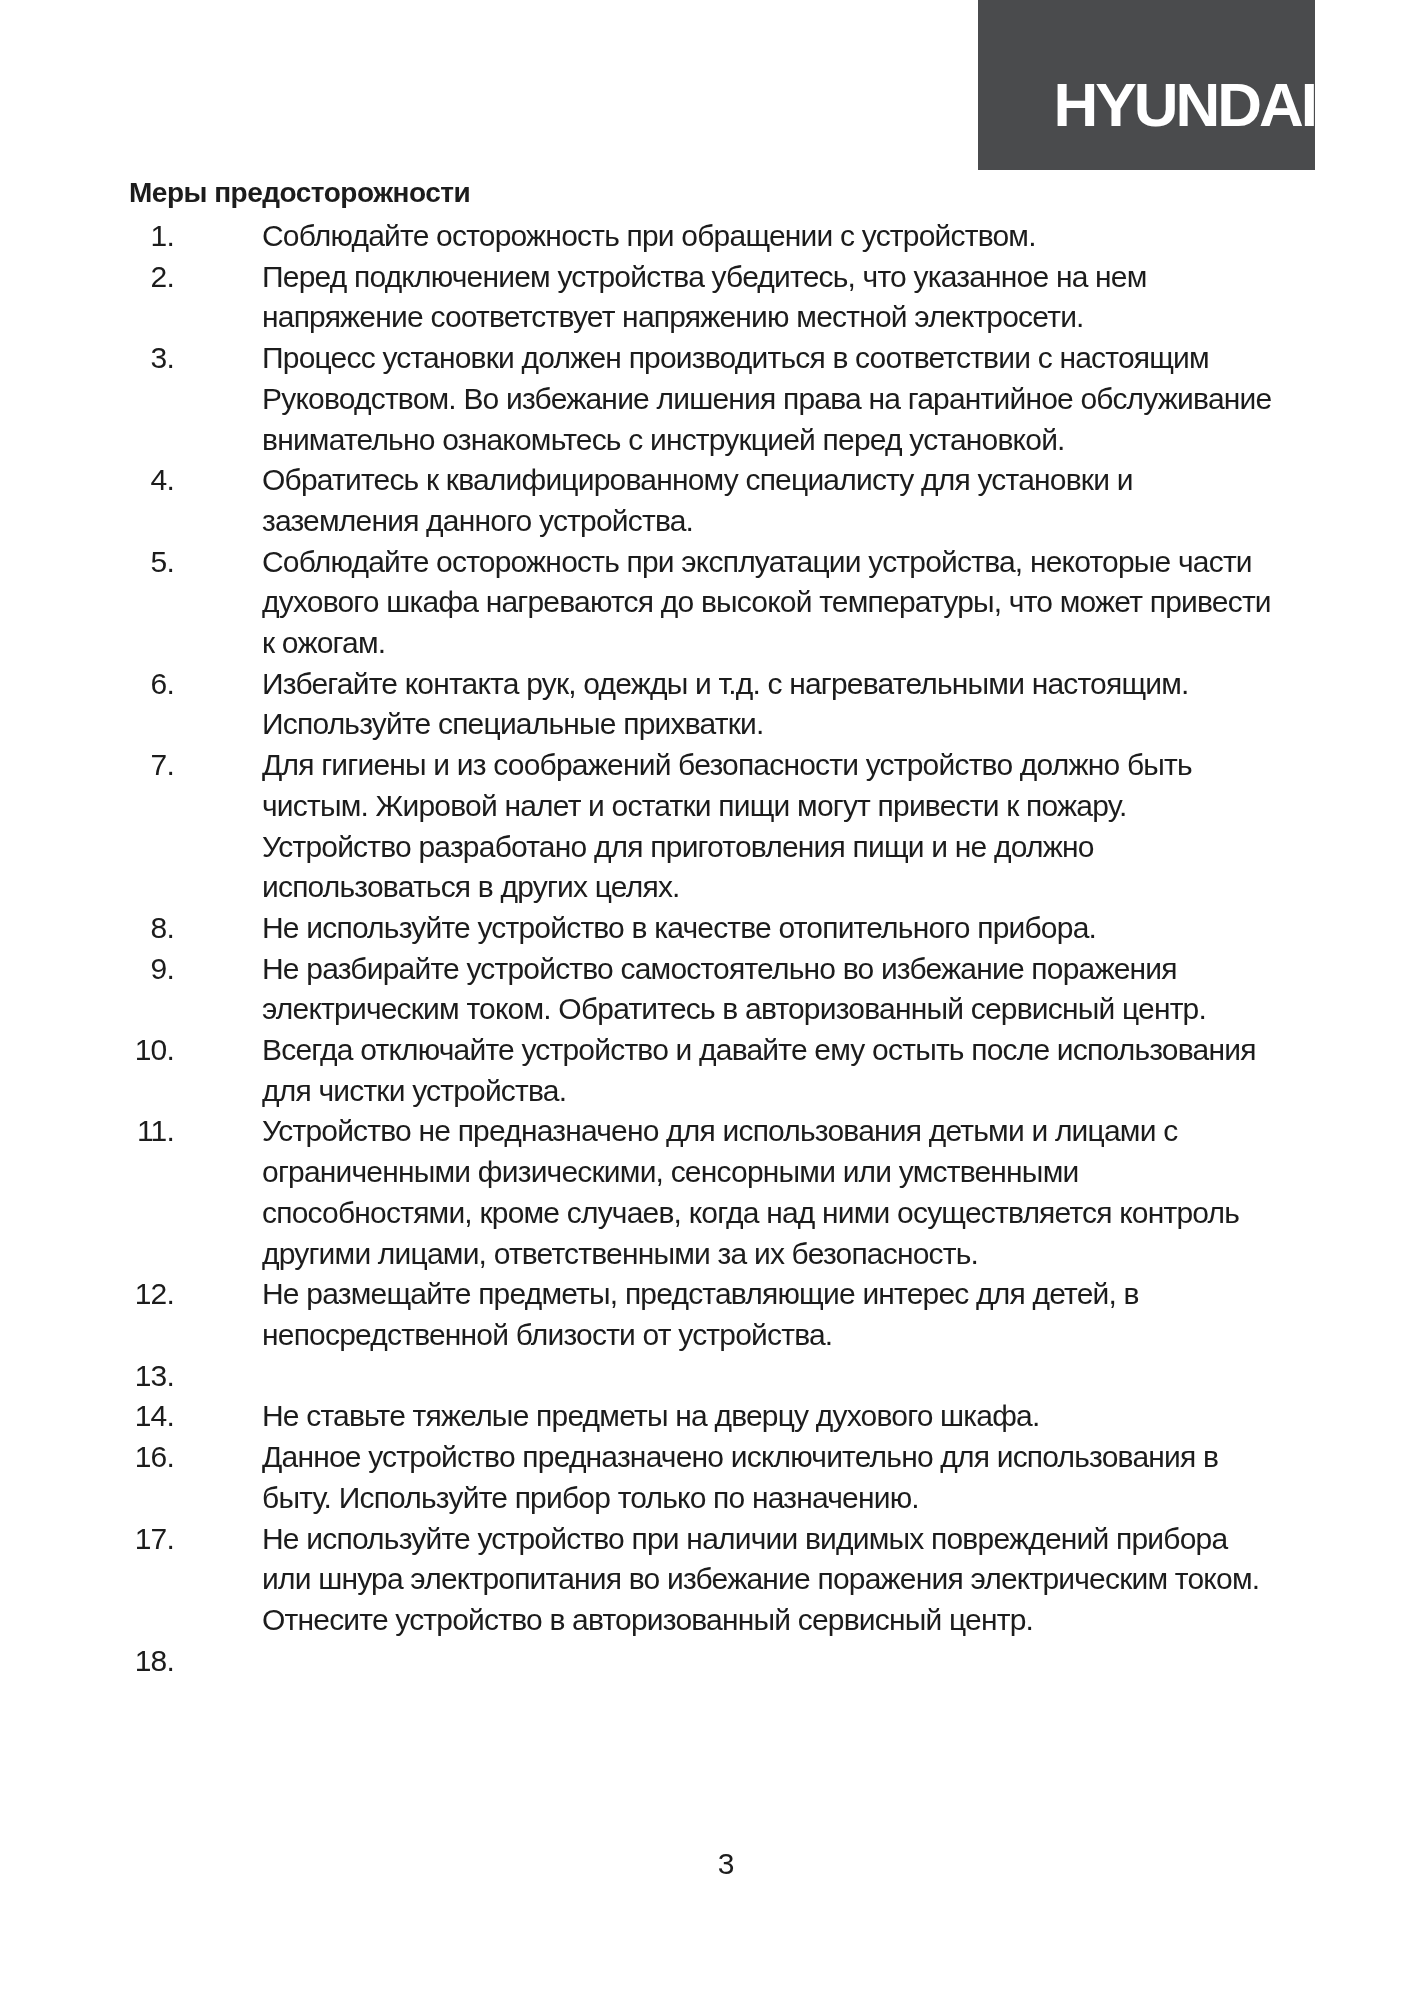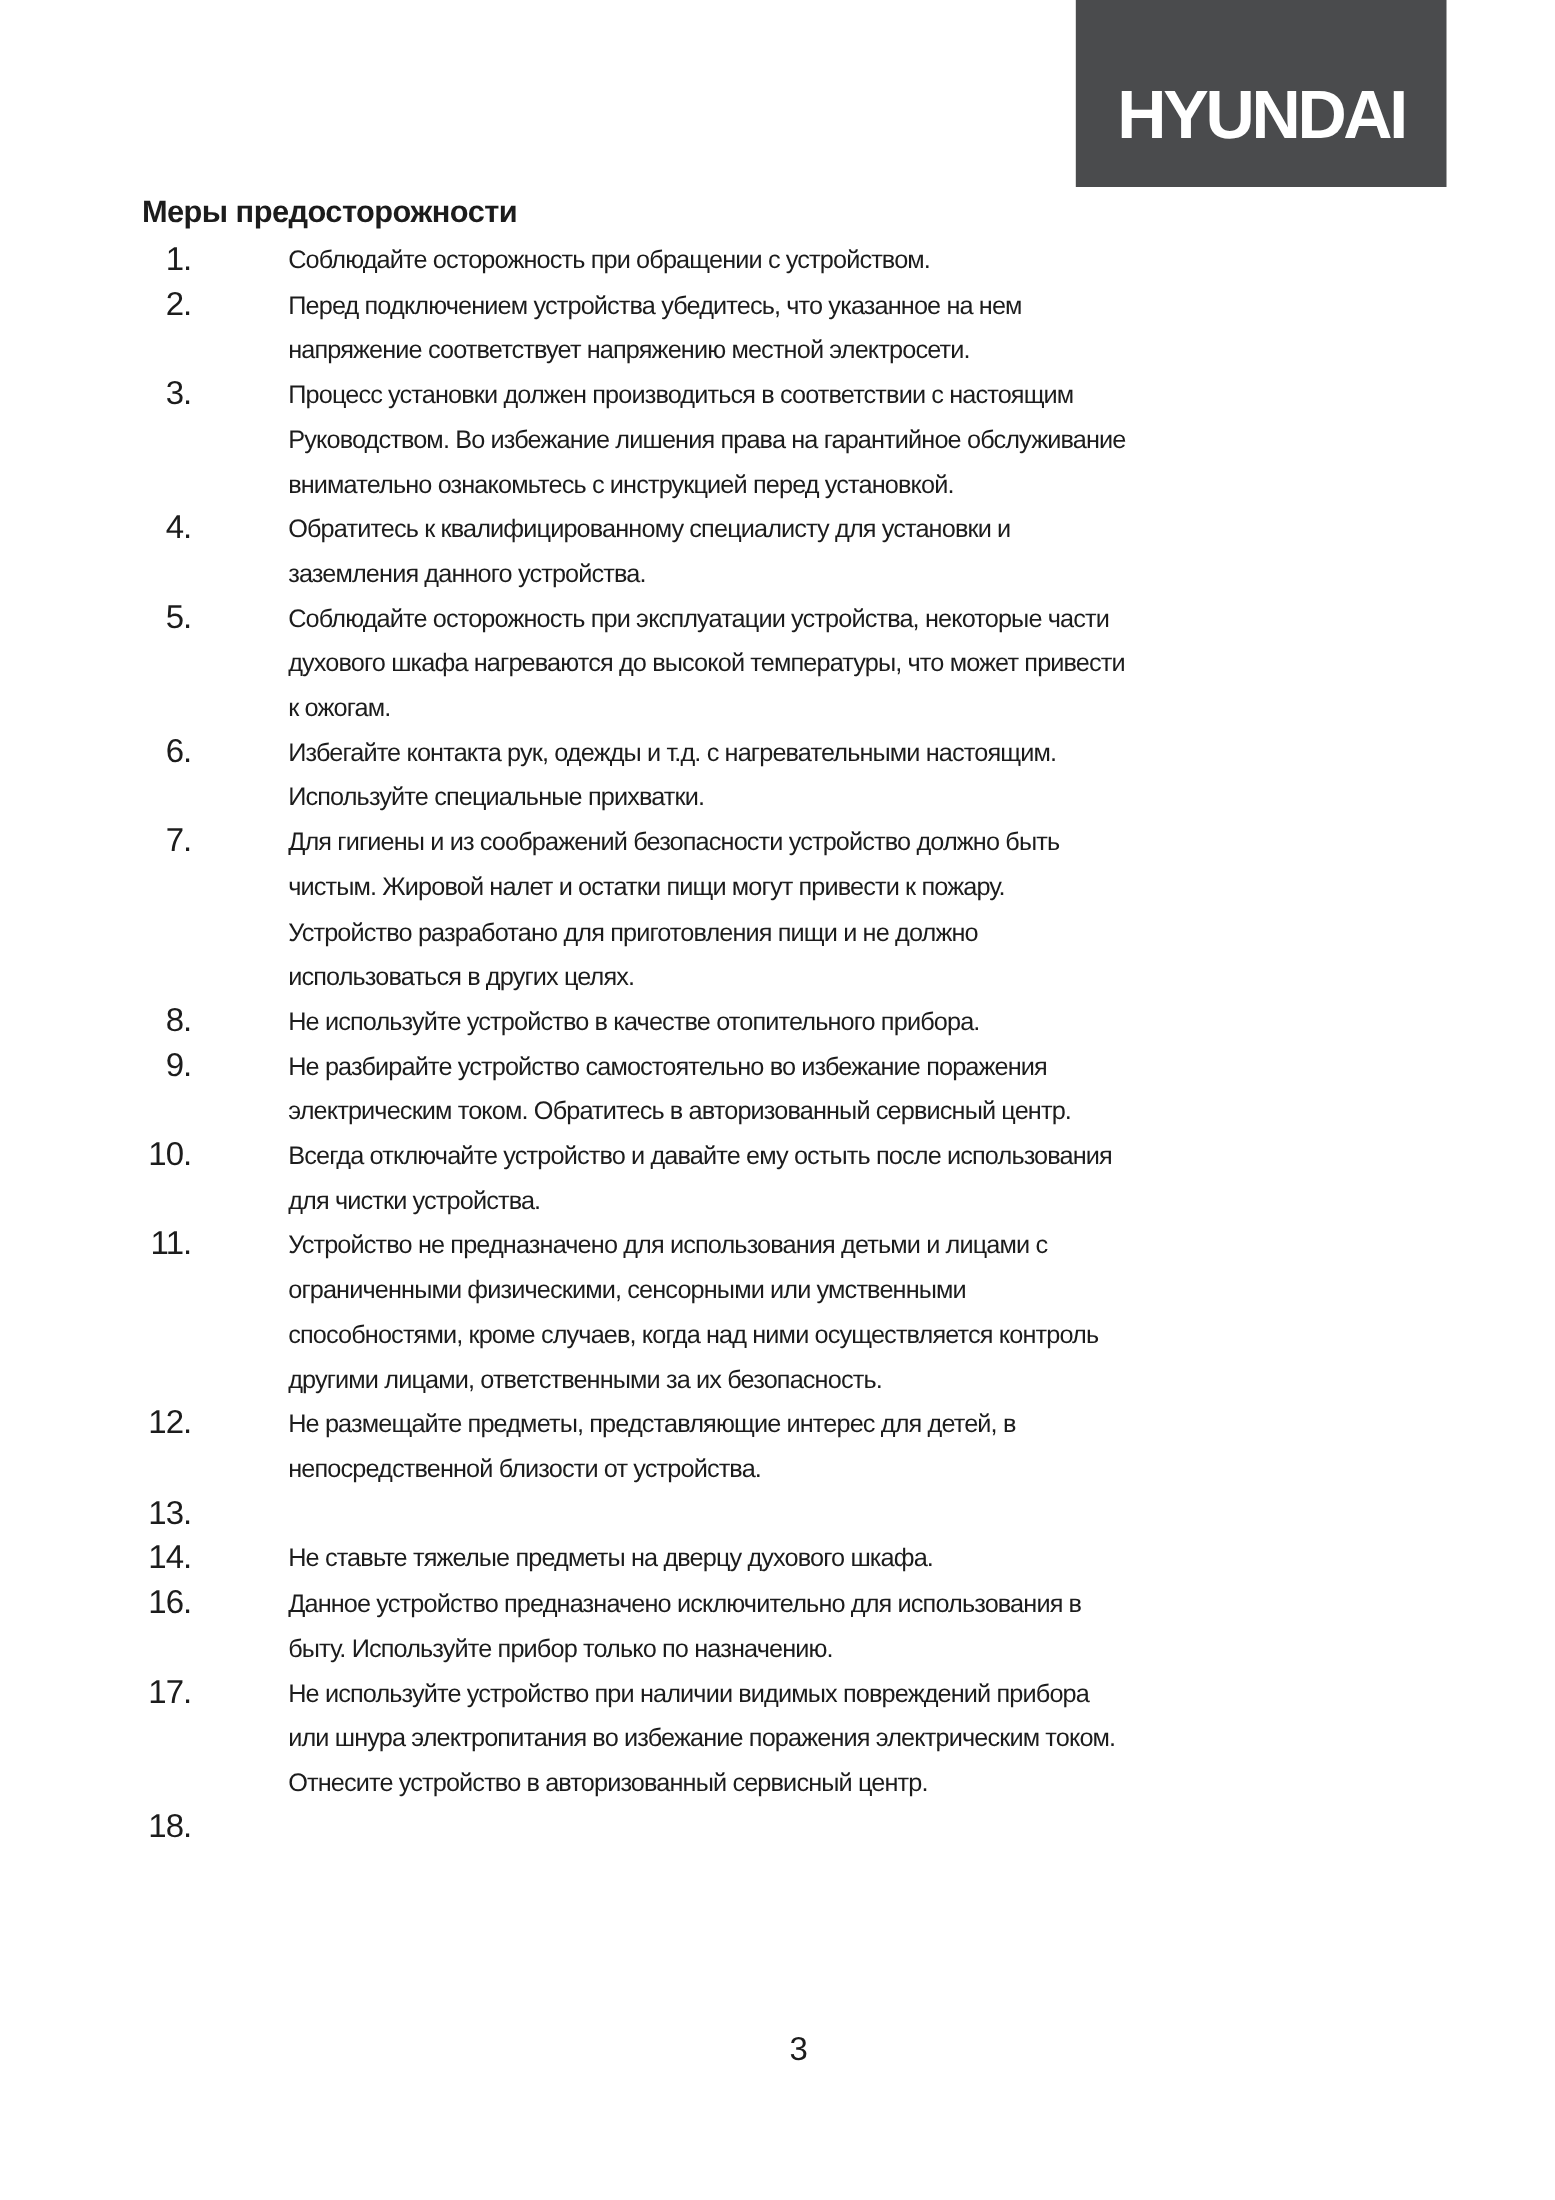--- a/index.html
+++ b/index.html
@@ -15,21 +15,21 @@
   .logo {
     position: absolute;
     left: 978px;
     top: 0;
     width: 337px;
     height: 170px;
     background: #4a4b4d;
   }
   .logo-text {
     display: block;
-    text-align: center;
+    text-align: right;
     padding-top: 74px;
     font-size: 62px;
     line-height: 62px;
     font-weight: 700;
     letter-spacing: -3px;
     color: #ffffff;
   }
   .title {
     position: absolute;
     left: 129px;
@@ -56,21 +56,21 @@
     display: block;
     width: 174px;
     text-align: right;
     font-size: 30px;
     line-height: 40.7px;
     letter-spacing: -0.8px;
   }
   .text {
     display: block;
     margin-left: 88px;
-    font-size: 23px;
+    font-size: 30px;
     line-height: 40.7px;
     letter-spacing: -0.8px;
     white-space: pre-line;
   }
   .pagenum {
     position: absolute;
     top: 1844px;
     left: 19px;
     width: 1414px;
     text-align: center;

